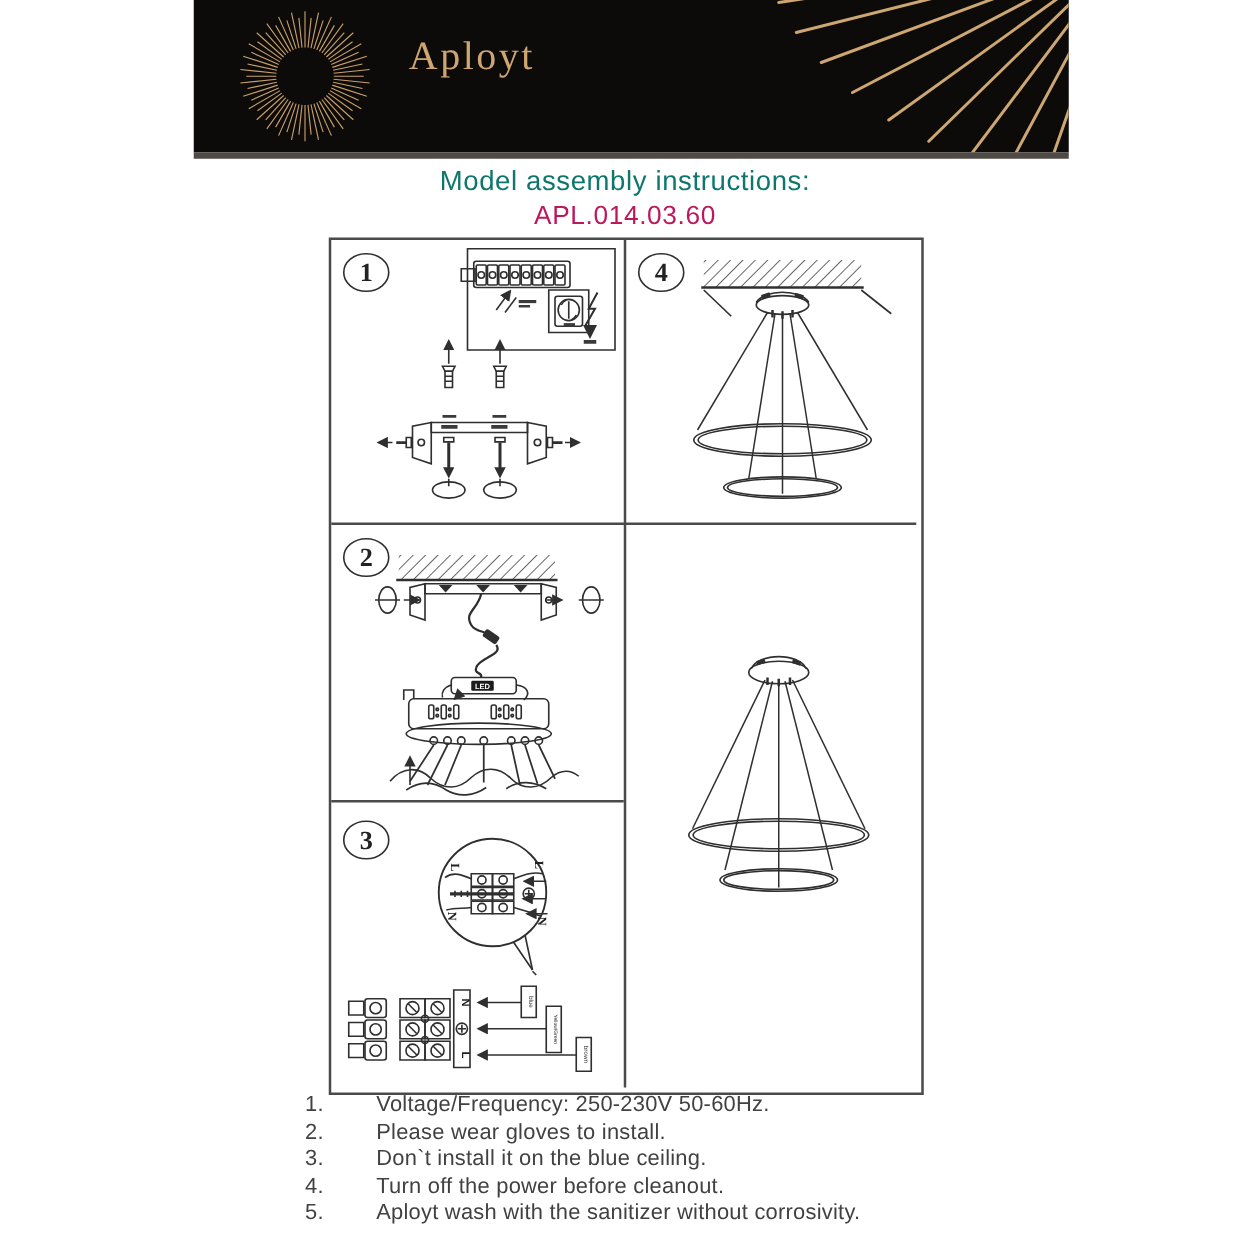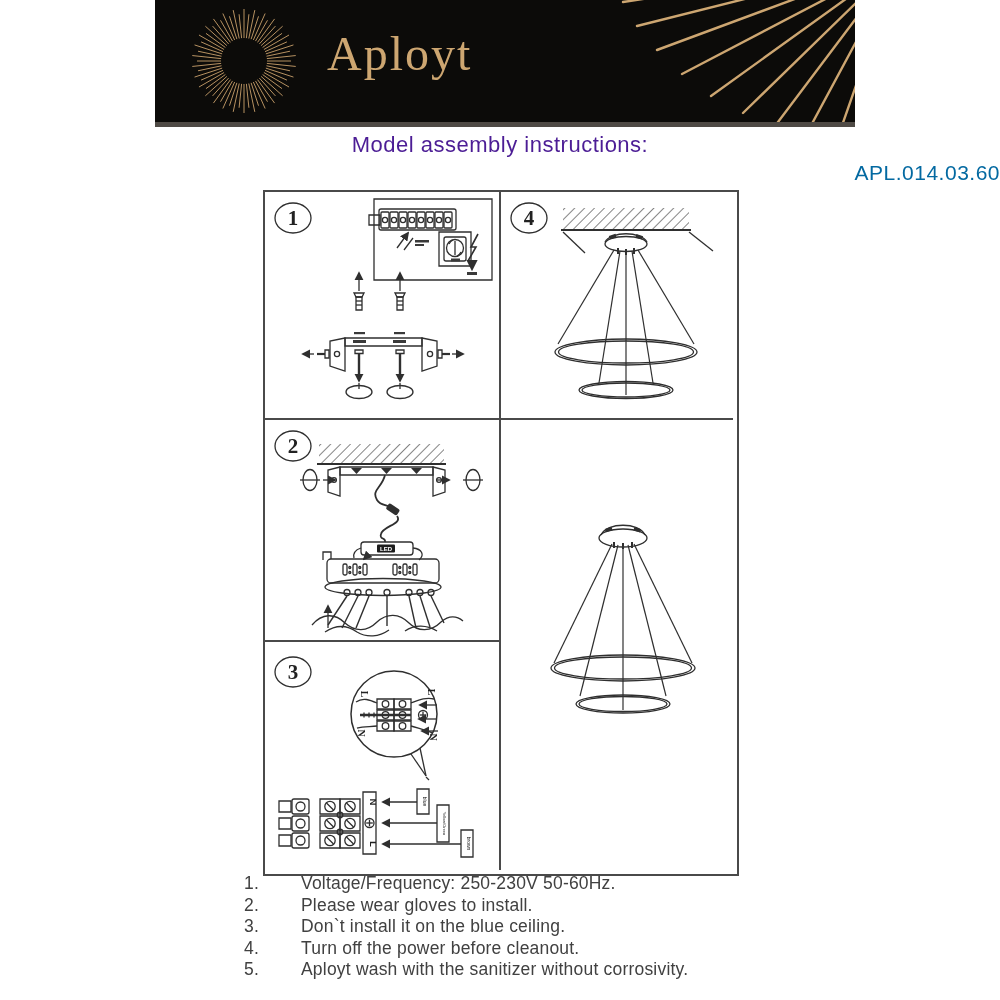--- a/index.html
+++ b/index.html
@@ -3,28 +3,28 @@
 <meta charset="utf-8">
 <style>
   html,body{margin:0;padding:0;background:#fff;}
   .sheet{position:relative;width:1000px;height:1000px;background:#fff;overflow:hidden;
          font-family:"Liberation Sans",sans-serif;color:#3c3c3c;}
 
   
   .header{position:absolute;left:155px;top:0;width:700px;height:122px;background:#0c0b09;overflow:hidden;}
   .header-shadow{position:absolute;left:155px;top:122px;width:700px;height:5px;background:#4f4a45;}
   .burst{position:absolute;left:34px;top:6px;}
-  .brand{position:absolute;left:172px;top:26px;font-size:48px;letter-spacing:2px;
+  .brand{position:absolute;left:172px;top:26px;font-size:32px;letter-spacing:2px;
          color:#cda671;font-family:"Liberation Serif",serif;font-weight:400;}
   .rays{position:absolute;right:0;top:0;}
 
   
   .title{position:absolute;left:0;top:132px;width:1000px;text-align:center;}
-  .title .l1{font-size:22px;letter-spacing:.5px;color:#4c1d95;}
-  .title .l2{font-size:21px;letter-spacing:.5px;color:#0369a1;margin-top:3px;text-align:right;}
+  .title .l1{font-size:22px;letter-spacing:.5px;color:#0f766e;}
+  .title .l2{font-size:21px;letter-spacing:.5px;color:#be185d;margin-top:3px;}
 
   
   .table{position:absolute;left:263px;top:190px;width:472px;height:682px;border:2px solid #4a4a4a;}
   .vline{position:absolute;left:234px;top:0;width:2px;height:678px;background:#4a4a4a;}
   .hlineA{position:absolute;left:0;top:226px;width:468px;height:2px;background:#4a4a4a;}
   .hlineB{position:absolute;left:0;top:448px;width:234px;height:2px;background:#4a4a4a;}
   .cell{position:absolute;overflow:hidden;}
   .c1{left:0;top:0;width:234px;height:226px;}
   .c4{left:236px;top:0;width:232px;height:226px;}
   .c2{left:0;top:228px;width:234px;height:220px;}

